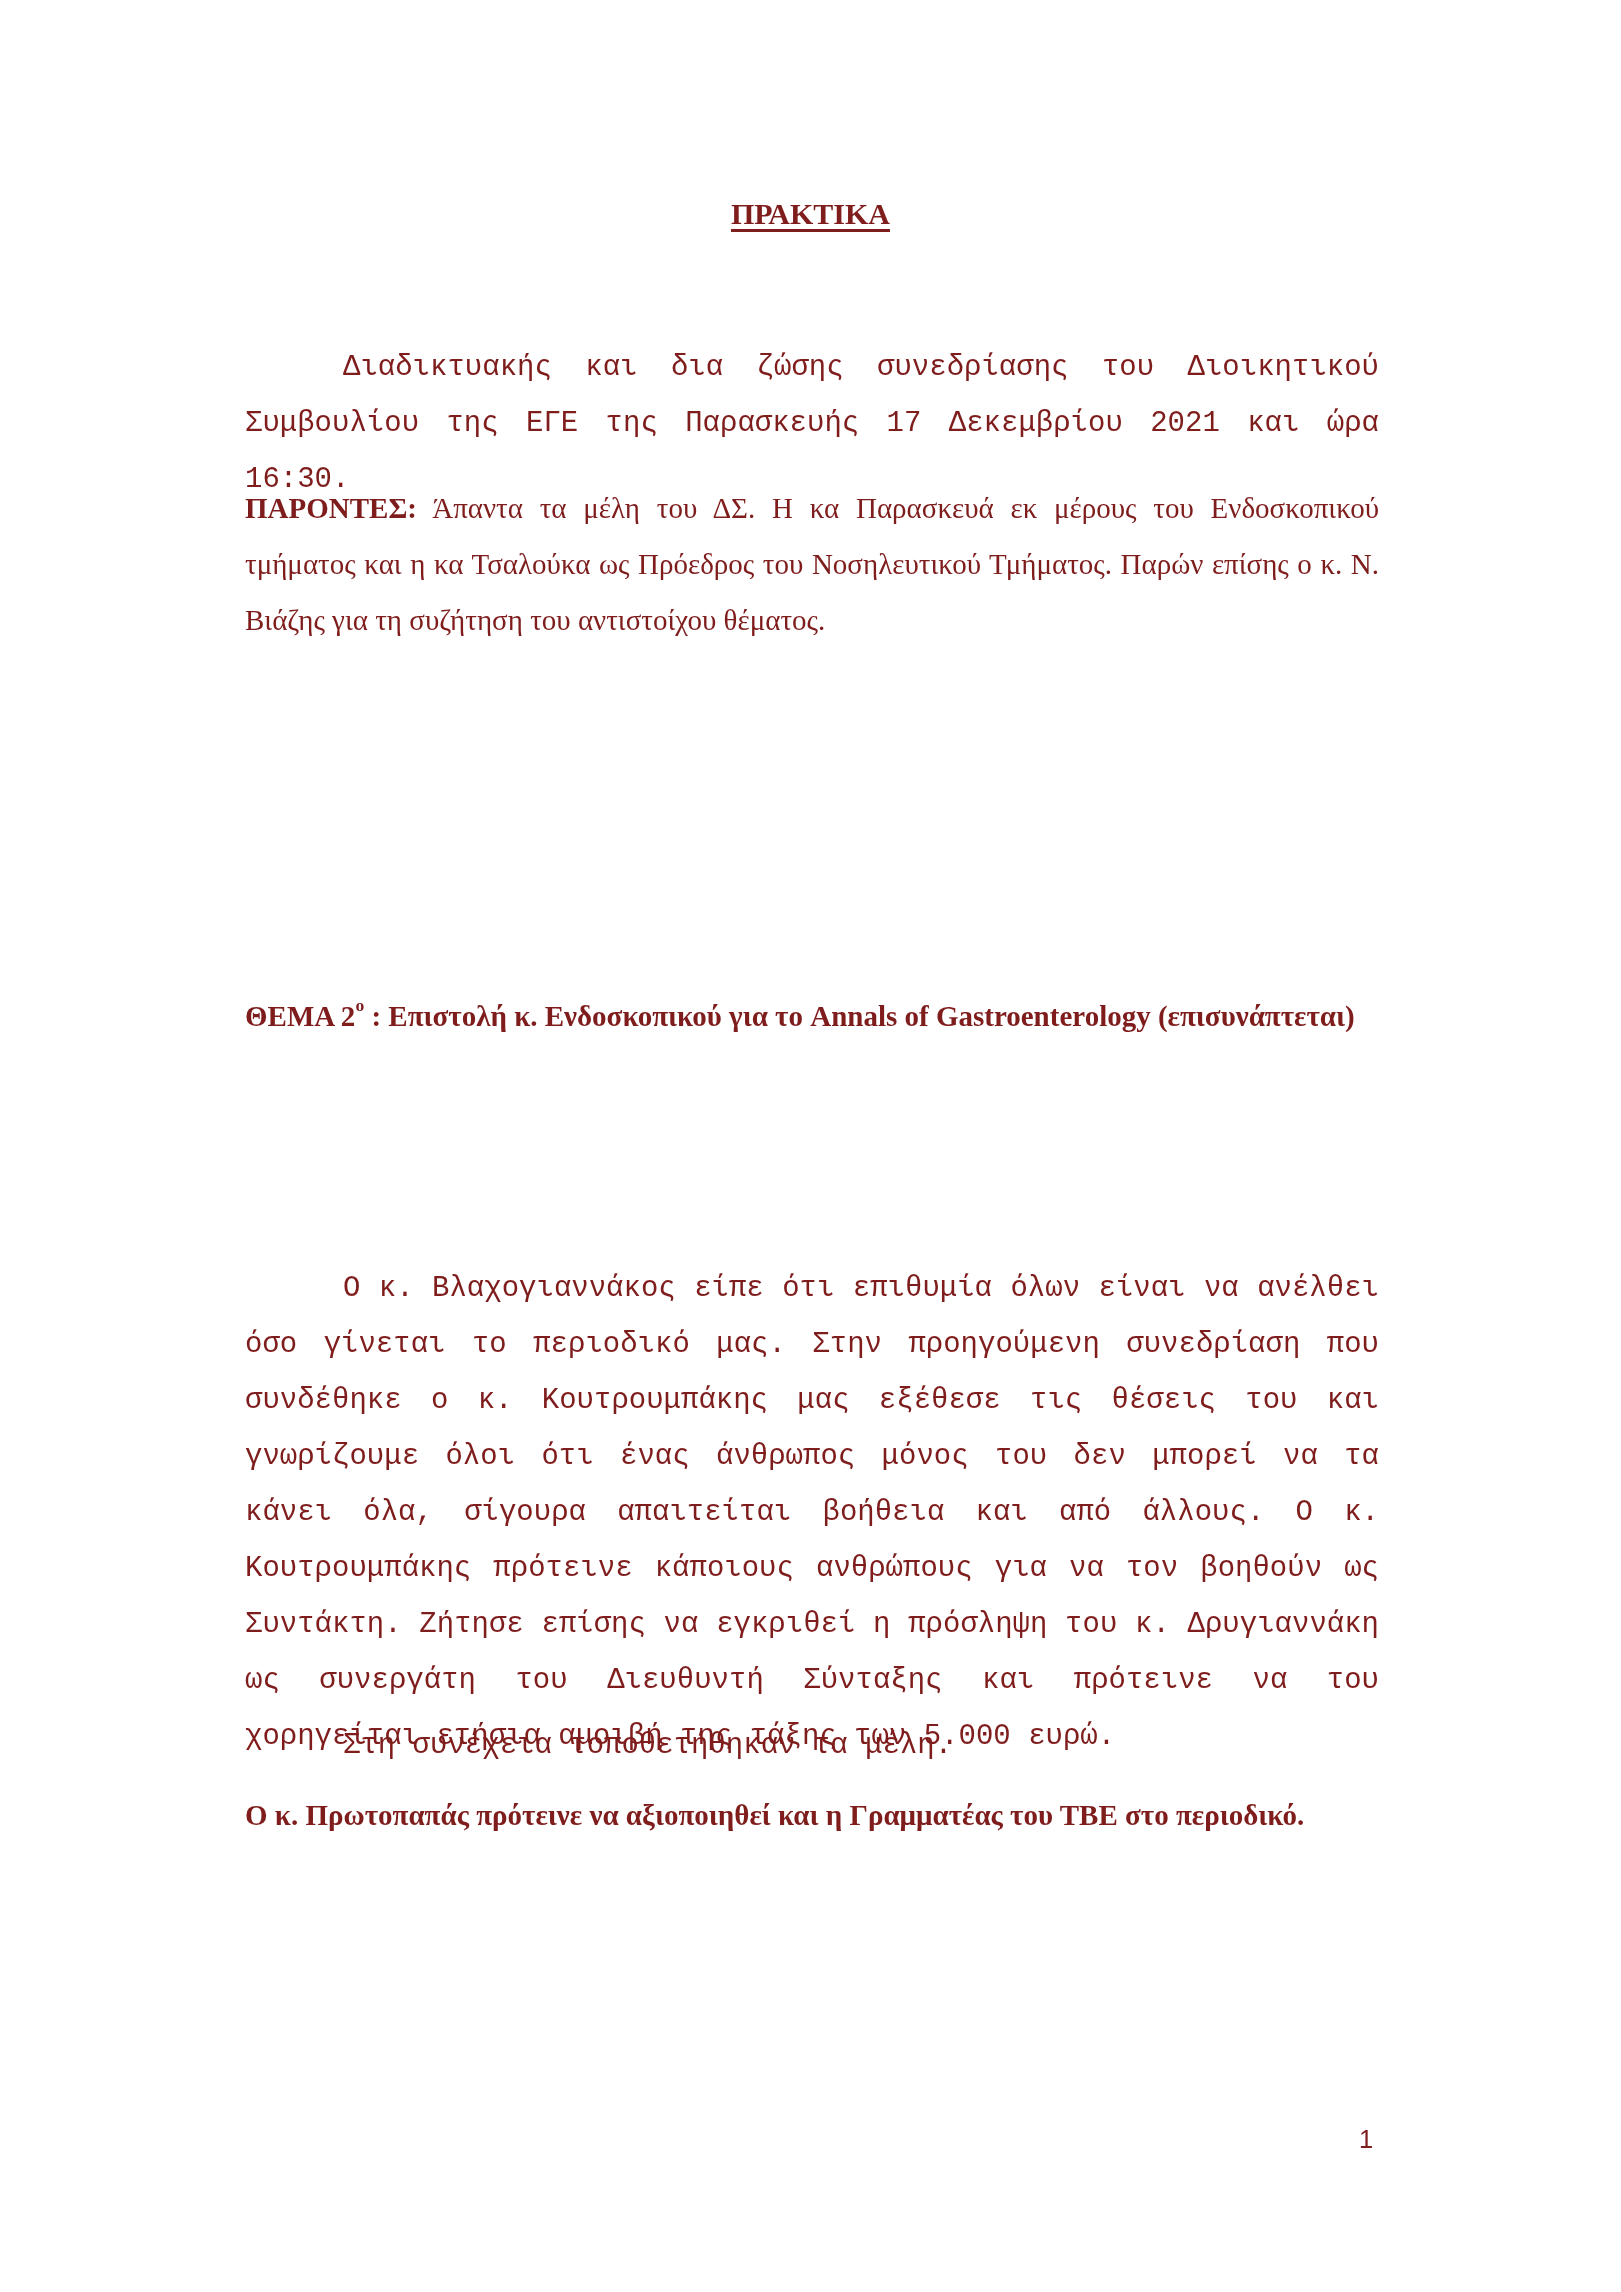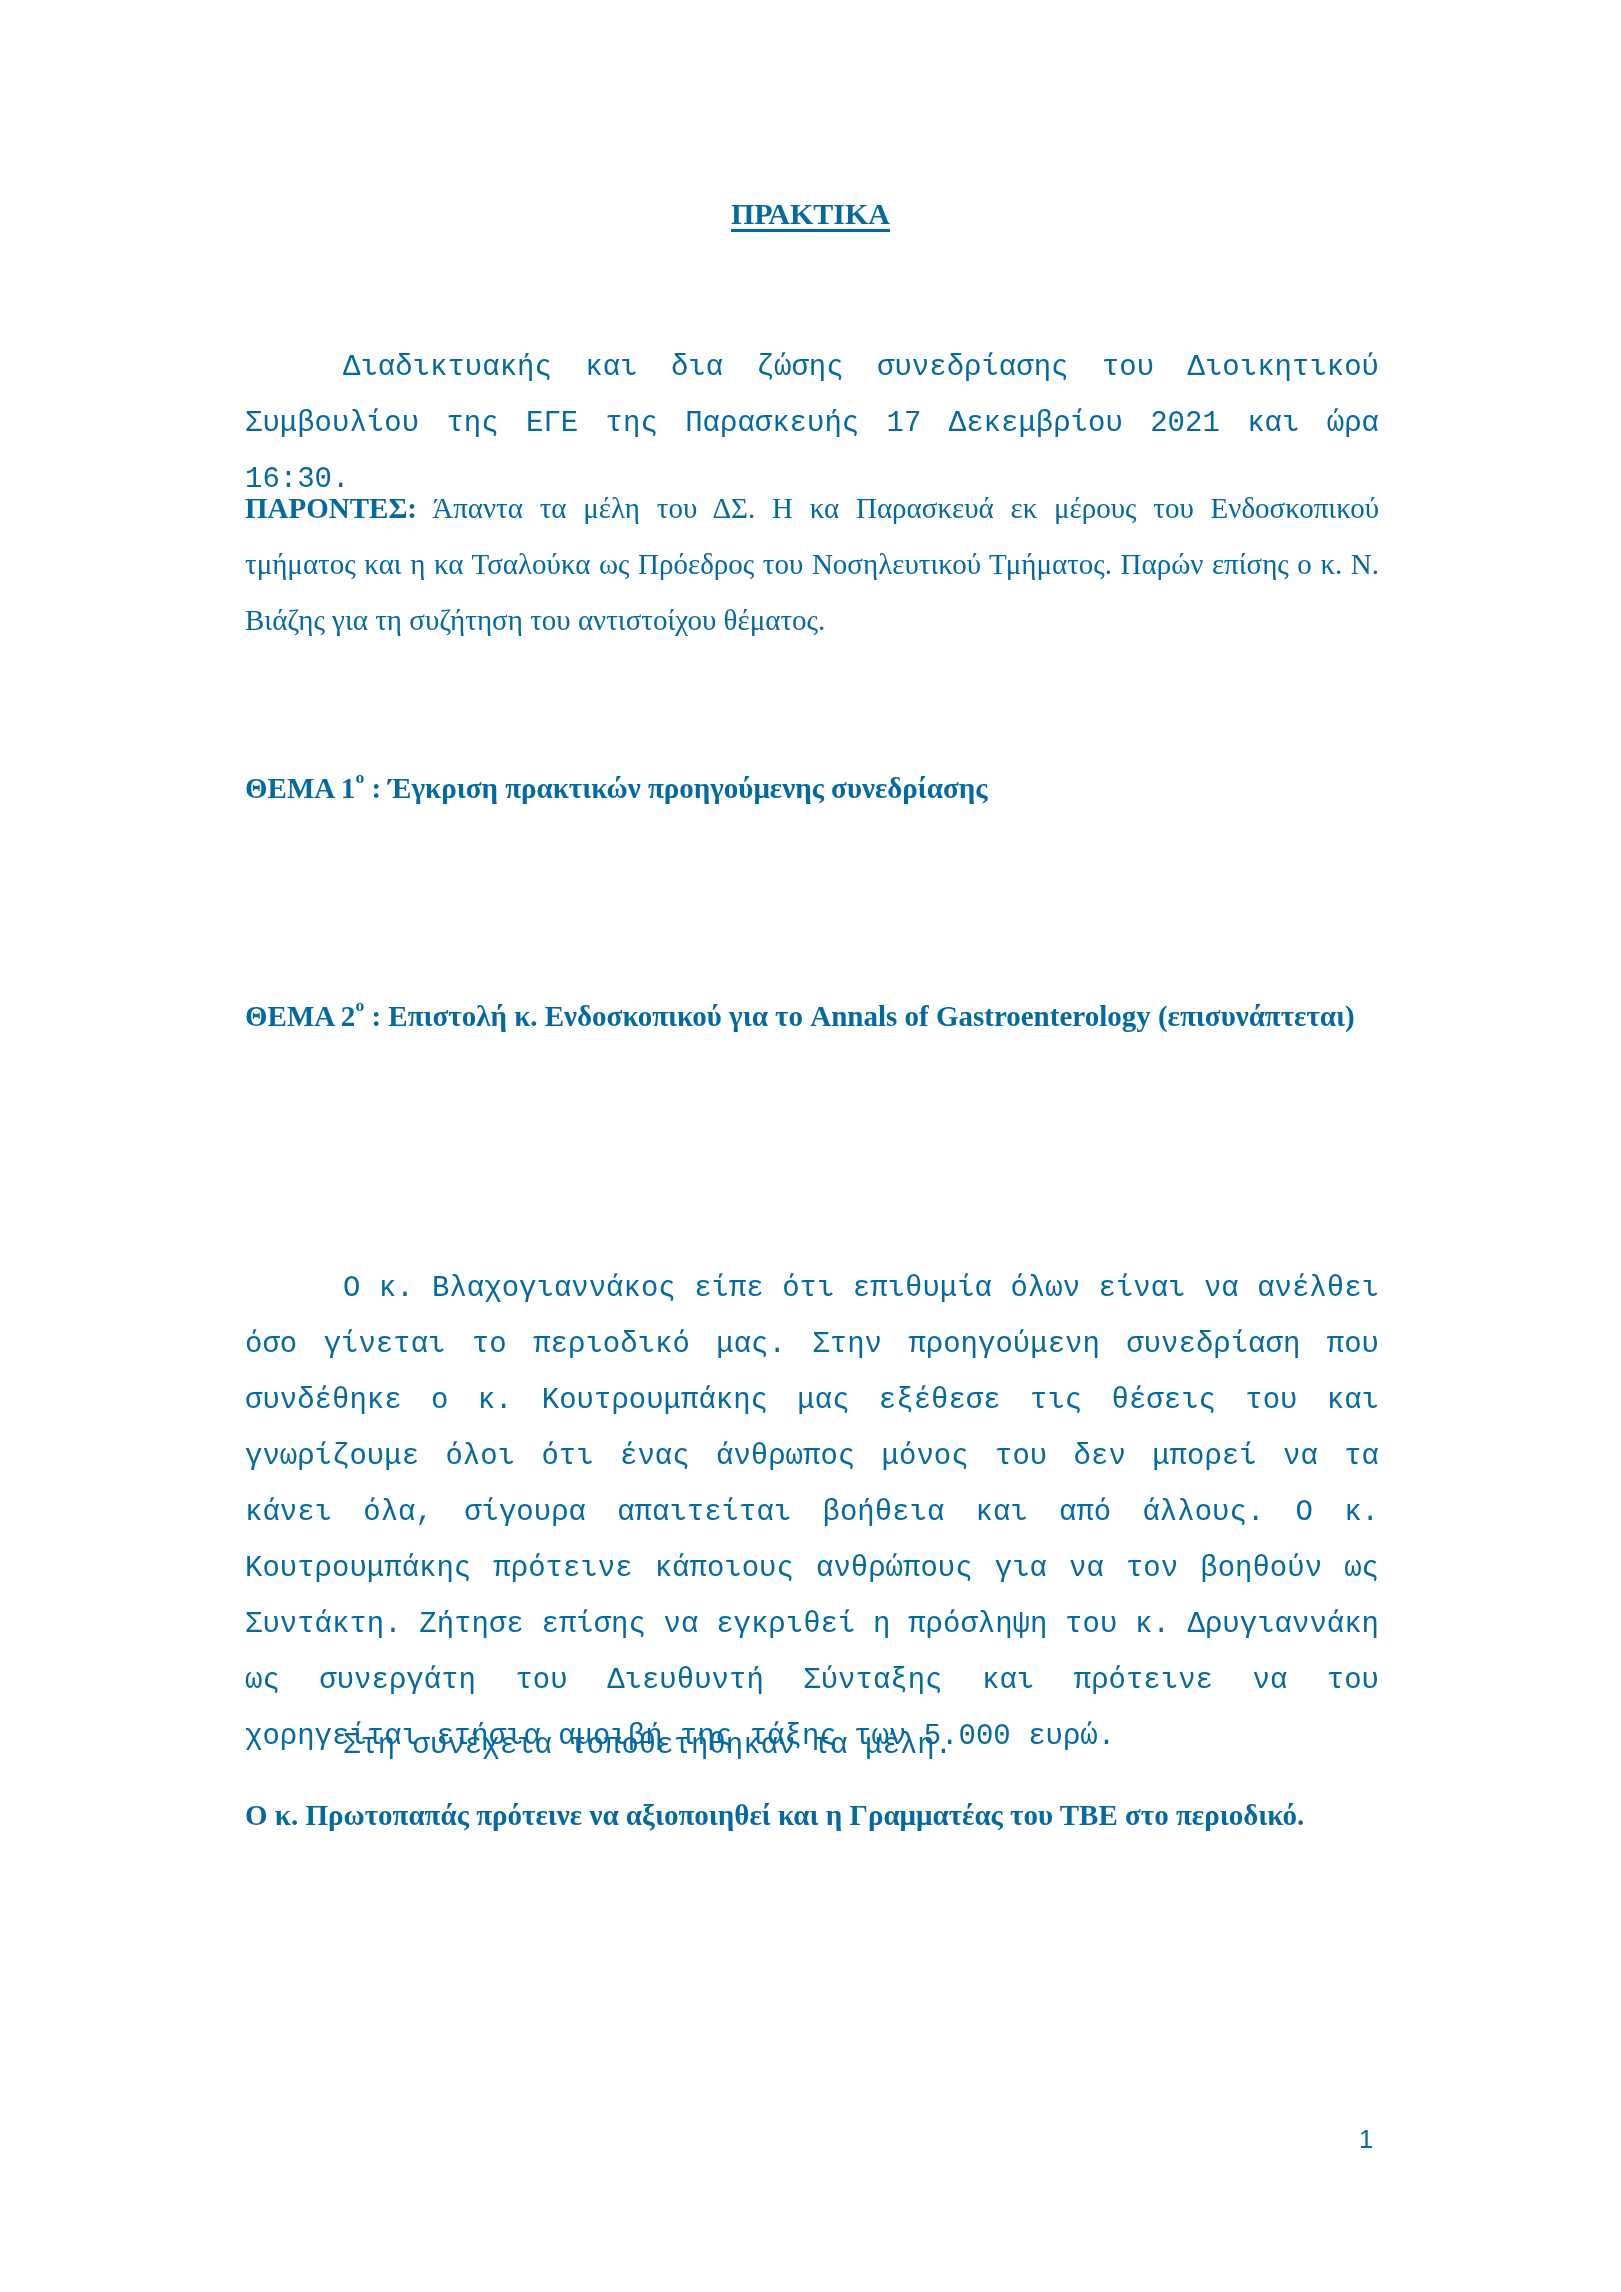--- a/index.html
+++ b/index.html
@@ -1,19 +1,19 @@
 <!DOCTYPE html>
 <html><head>
 <meta charset="utf-8">
 <style>
   html, body { margin: 0; padding: 0; background: #ffffff; }
   body { width: 1621px; height: 2293px; position: relative; overflow: hidden; }
   .page {
     position: absolute; left: 0; top: 0; width: 1621px; height: 2293px;
-    background: #ffffff; color: #0369a1;
+    background: #ffffff; color: #7f1d1d;
     font-family: "Liberation Serif", "DejaVu Serif", serif;
     font-size: 29px;
   }
   .title {
     position: absolute; top: 194px; left: 0; width: 1621px;
     text-align: center; font-weight: bold; text-decoration: underline;
     text-decoration-thickness: 2.9px; text-underline-offset: 4.9px;
     font-size: 30px; line-height: 39px;
   }
   .block {
@@ -34,23 +34,20 @@
 <div class="page">
 
   <div class="title">ΠΡΑΚΤΙΚΑ</div>
 
   <div class="block indent" style="top:340px;">Διαδικτυακής και δια ζώσης συνεδρίασης του Διοικητικού Συμβουλίου της ΕΓΕ της Παρασκευής 17 Δεκεμβρίου 2021 και ώρα 16:30.</div>
 
   <div class="block" style="top:480px;">
     <span class="bold">ΠΑΡΟΝΤΕΣ:</span><span> Άπαντα τα μέλη του ΔΣ. Η κα Παρασκευά εκ μέρους του Ενδοσκοπικού τμήματος και η κα Τσαλούκα ως Πρόεδρος του Νοσηλευτικού Τμήματος.  Παρών επίσης ο κ. Ν. Βιάζης για τη συζήτηση του αντιστοίχου θέματος.</span>
   </div>
 
-  <div class="block bold" style="top:760px;">
-    <span>ΘΕΜΑ 1</span><sup>ο</sup><span> : Έγκριση πρακτικών προηγούμενης συνεδρίασης</span>
-  </div>
 
 
   <div class="block bold" style="top:988px;">
     <span>ΘΕΜΑ 2</span><sup>ο</sup><span> : Επιστολή κ. Ενδοσκοπικού για το Annals of Gastroenterology (επισυνάπτεται)</span>
   </div>
 
 
   <div class="block indent" style="top:1261px;">Ο κ. Βλαχογιαννάκος είπε ότι επιθυμία όλων είναι να ανέλθει όσο γίνεται το περιοδικό μας. Στην προηγούμενη συνεδρίαση που συνδέθηκε ο κ. Κουτρουμπάκης μας εξέθεσε τις θέσεις του και γνωρίζουμε όλοι ότι ένας άνθρωπος μόνος του δεν μπορεί να τα κάνει όλα, σίγουρα απαιτείται βοήθεια και από άλλους. Ο κ. Κουτρουμπάκης πρότεινε κάποιους ανθρώπους για να τον βοηθούν ως Συντάκτη. Ζήτησε επίσης να εγκριθεί η πρόσληψη του κ. Δρυγιαννάκη ως συνεργάτη του Διευθυντή Σύνταξης και πρότεινε να του χορηγείται ετήσια αμοιβή της τάξης των 5.000 ευρώ.</div>
 
   <div class="block indent" style="top:1718px;">Στη συνέχεια τοποθετήθηκαν τα μέλη.</div>

